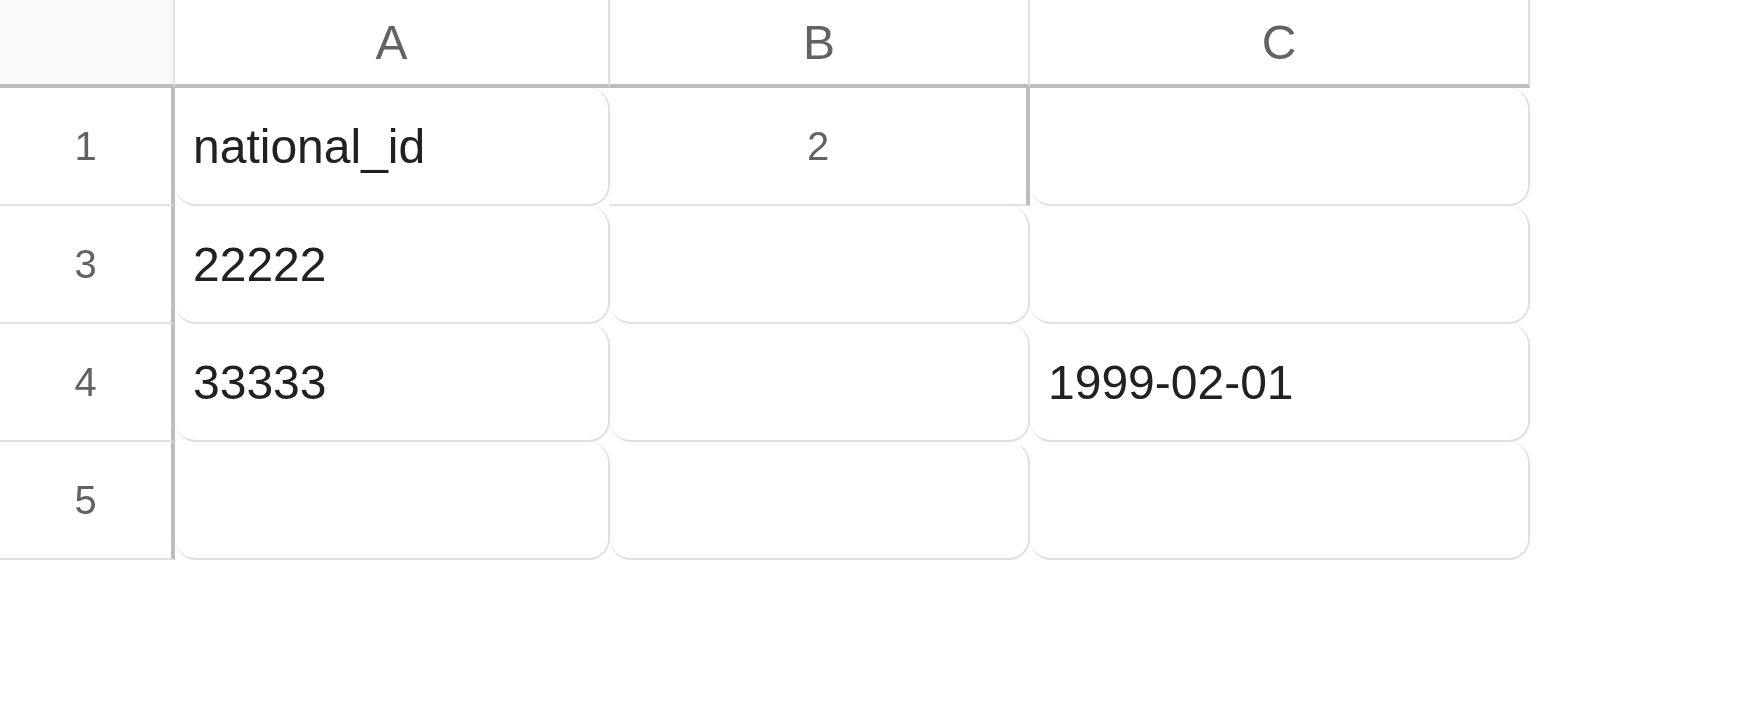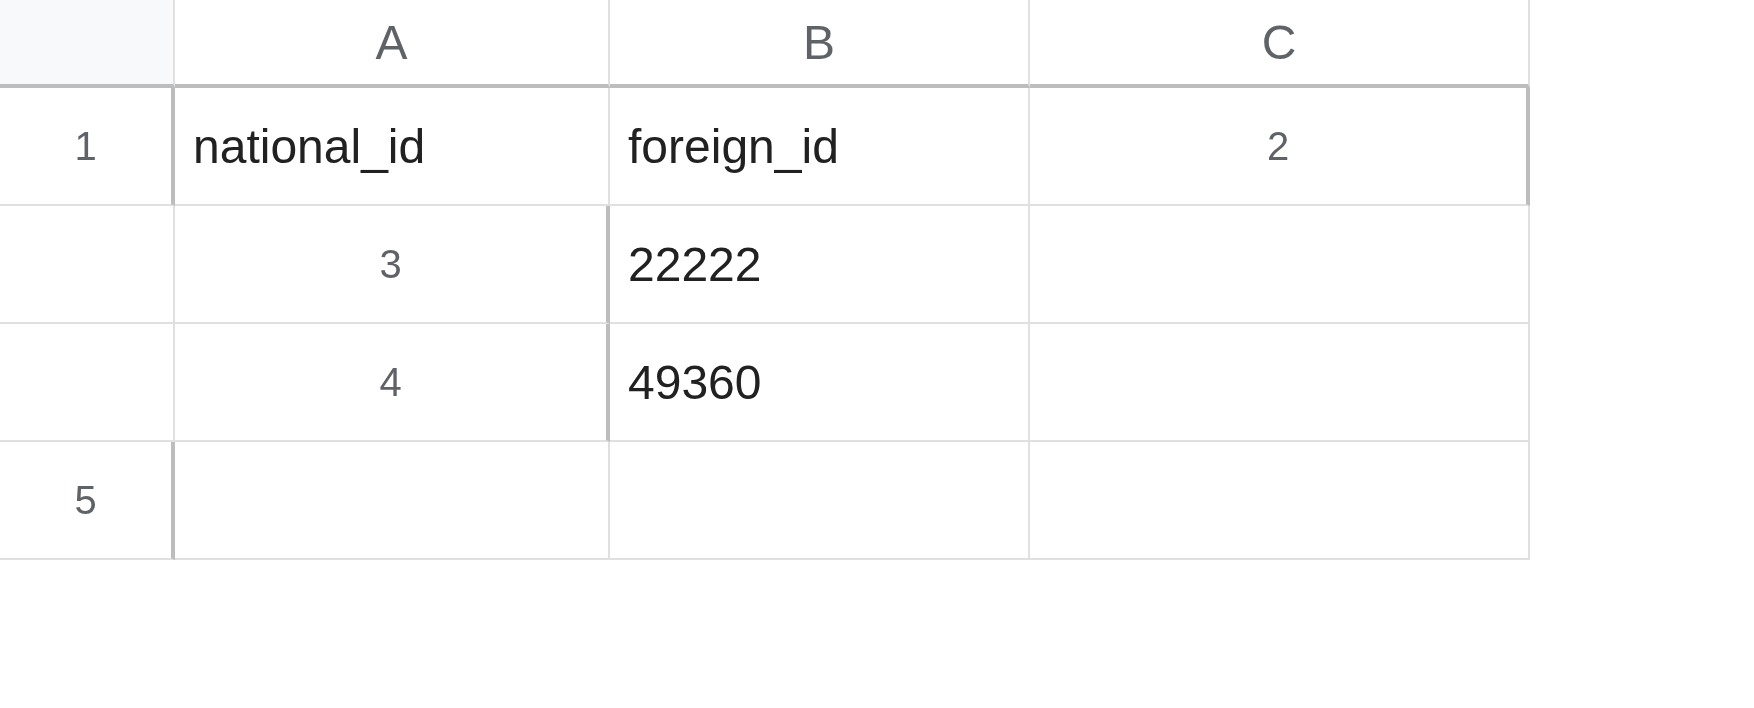--- a/index.html
+++ b/index.html
@@ -24,20 +24,21 @@
       border-right: 2px solid #e0e0e0;
       border-bottom: 2px solid #e0e0e0;
       display: flex;
       align-items: center;
       font-size: 48px;
       color: #212121;
       padding-left: 18px;
       background: #ffffff;
       overflow: hidden;
       white-space: nowrap;
+      border-radius: 21px;
     }
     .corner-cell {
       background: #f8f9fa;
       border-right: 2px solid #e0e0e0;
       border-bottom: 4px solid #bdbdbd;
     }
     .col-header {
       background: #ffffff;
       border-right: 2px solid #e0e0e0;
       border-bottom: 4px solid #bdbdbd;
@@ -66,31 +67,31 @@
 
 <div class="spreadsheet">
 
   <div class="corner-cell"></div>
   <div class="col-header">A</div>
   <div class="col-header">B</div>
   <div class="col-header">C</div>
 
   <div class="row-header">1</div>
   <div class="cell">national_id</div>
-  <div class="cell">foreign_id</div>
 
   <div class="row-header">2</div>
   <div class="cell"></div>
 
   <div class="row-header">3</div>
   <div class="cell">22222</div>
   <div class="cell"></div>
   <div class="cell"></div>
 
   <div class="row-header">4</div>
-  <div class="cell">49360</div>
+  <div class="cell">33333</div>
   <div class="cell"></div>
+  <div class="cell">1999-02-01</div>
 
   <div class="row-header last">5</div>
   <div class="cell"></div>
   <div class="cell"></div>
   <div class="cell"></div>
 </div>
 
 </body></html>

